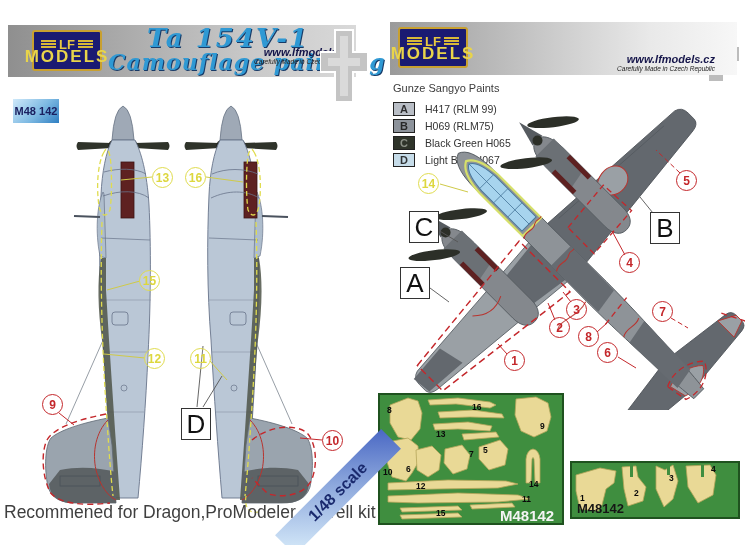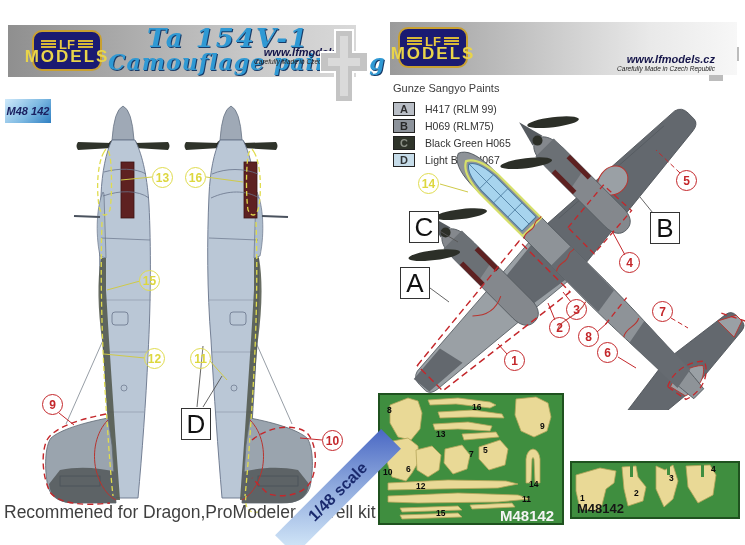--- a/index.html
+++ b/index.html
@@ -7,43 +7,43 @@
         font-family:"Liberation Sans",sans-serif;}
 
   
   .banner{position:absolute;}
   .banner-left{left:8px;top:25px;width:348px;height:52px;
     background:linear-gradient(90deg,#8f8f8f,#c9c9c9 70%,#d9d9d9);}
   .banner-right{left:390px;top:22px;width:347px;height:53px;
     background:linear-gradient(90deg,#9a9a9a,#e9e9e9 75%,#f7f7f7);}
 
   .lf-logo{position:absolute;width:70px;height:41px;background:#1a1a72;
-    border:2px solid #c8a030;border-radius:10px;box-sizing:border-box;
+    border:2px solid #c8a030;border-radius:3px;box-sizing:border-box;
     display:flex;flex-direction:column;align-items:center;justify-content:center;}
   .lf-top{display:flex;align-items:center;gap:3px;margin-top:1px;}
   .wing{width:15px;height:2px;background:#d8b838;box-shadow:0 3px 0 #d8b838,0 -3px 0 #d8b838;}
   .lf-txt{color:#e8c840;font-weight:700;font-size:13px;line-height:11px;}
   .models-txt{color:#e8d44a;font-weight:700;font-size:17px;letter-spacing:2px;line-height:14px;}
 
   .title-block{position:absolute;left:100px;top:-2px;width:240px;text-align:center;
     font-family:"DejaVu Serif",serif;font-style:italic;font-weight:700;color:#2f99d4;}
   .title-l1{font-size:26px;letter-spacing:2px;text-shadow:1px 1px 0 #173a67;white-space:nowrap;}
   .title-l2{font-size:22px;letter-spacing:1px;margin-top:-4px;text-shadow:1px 1px 0 #173a67;white-space:nowrap;}
 
   .web-block{position:absolute;text-align:right;line-height:10px;}
   .banner-left .web-block{right:4px;top:22px;}
   .banner-right .web-block{right:22px;top:32px;}
   .web-url{font-size:11px;font-weight:700;font-style:italic;color:#15154a;}
   .web-made{font-size:6.5px;font-style:italic;color:#222;}
 
   .cross{position:absolute;}
 
-  .code-badge{position:absolute;left:5px;top:99px;width:46px;height:24px;
+  .code-badge{position:absolute;left:13px;top:99px;width:46px;height:24px;
     background:linear-gradient(135deg,#cfe9fa,#7db9e2 55%,#2f7fc2);
-    color:#1a2060;font-size:11px;font-weight:700;text-align:center;line-height:24px;font-style:italic;}
+    color:#1a2060;font-size:11px;font-weight:700;text-align:center;line-height:24px;}
 
   
   .legend{position:absolute;left:393px;top:82px;}
   .legend-title{font-size:11px;color:#3c3c3c;margin-bottom:6px;}
   .legend-row{display:flex;align-items:center;height:17px;}
   .swatch{width:22px;height:14px;border:1px solid #222;box-sizing:border-box;
     font-size:11px;font-weight:700;color:rgba(20,20,20,.85);text-align:center;line-height:12px;margin-right:10px;}
   .legend-label{font-size:10.5px;color:#333;}
 
   

